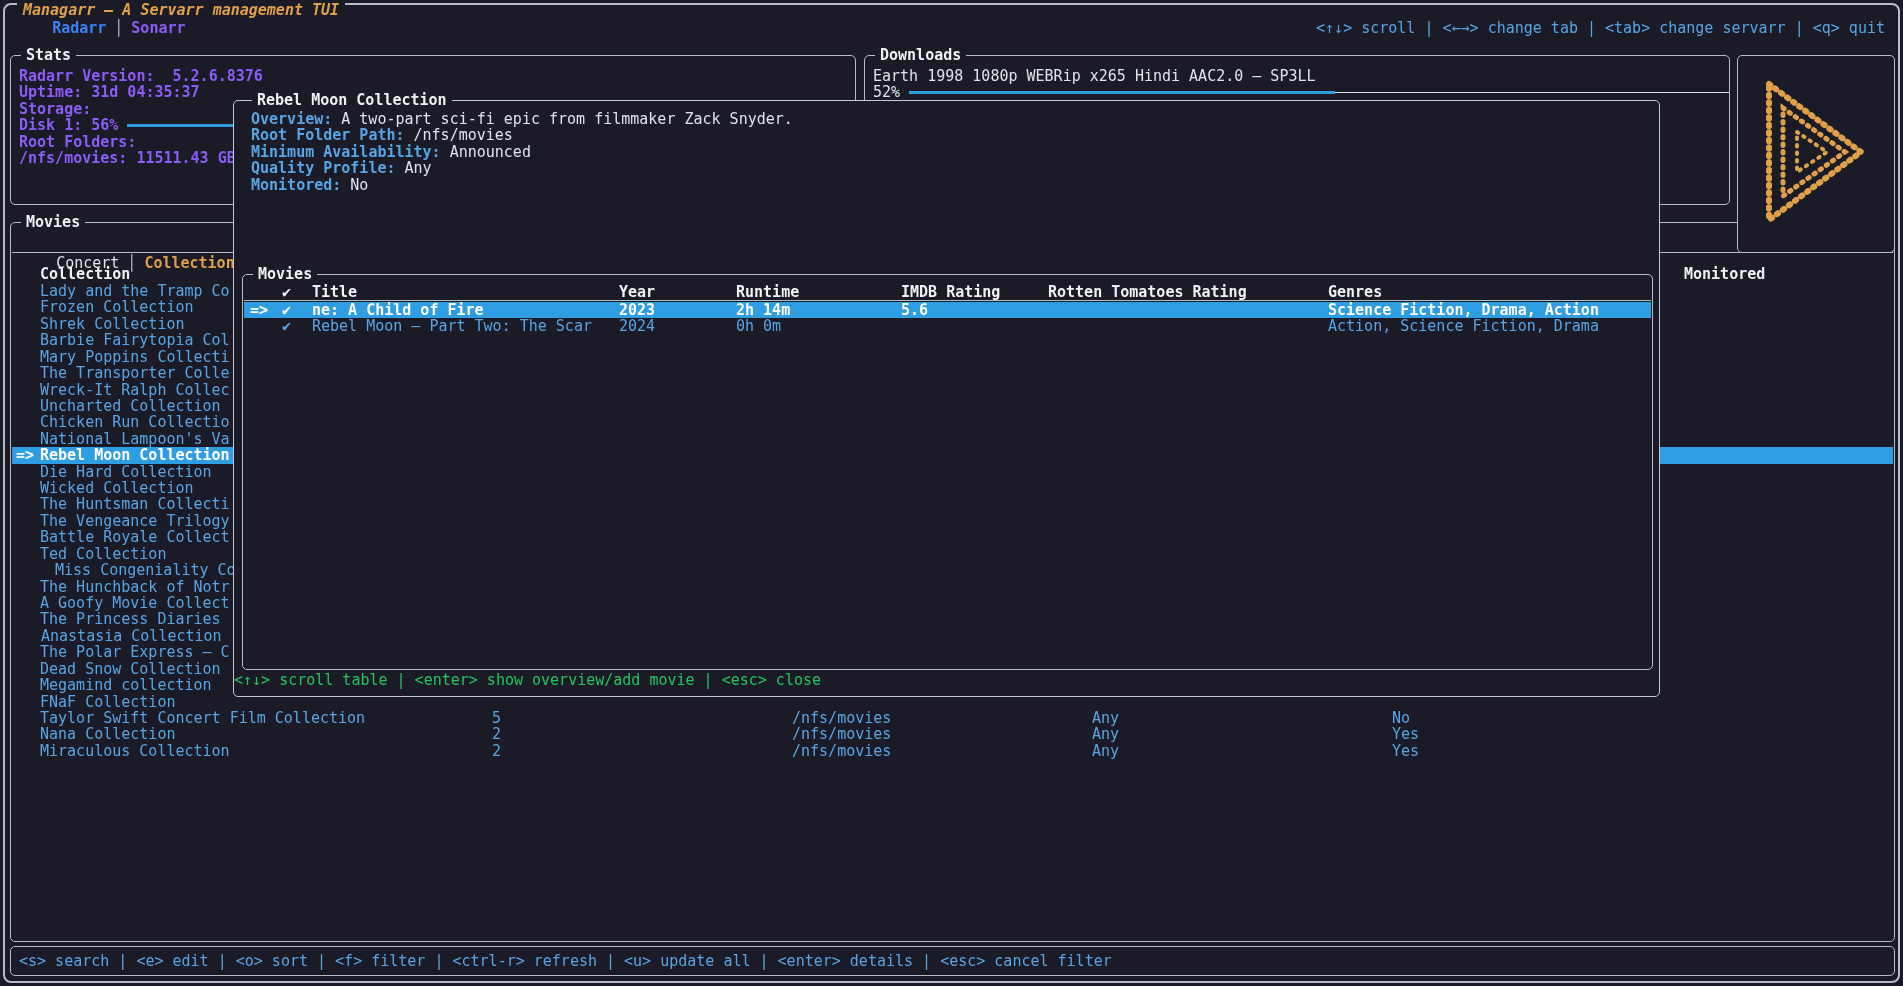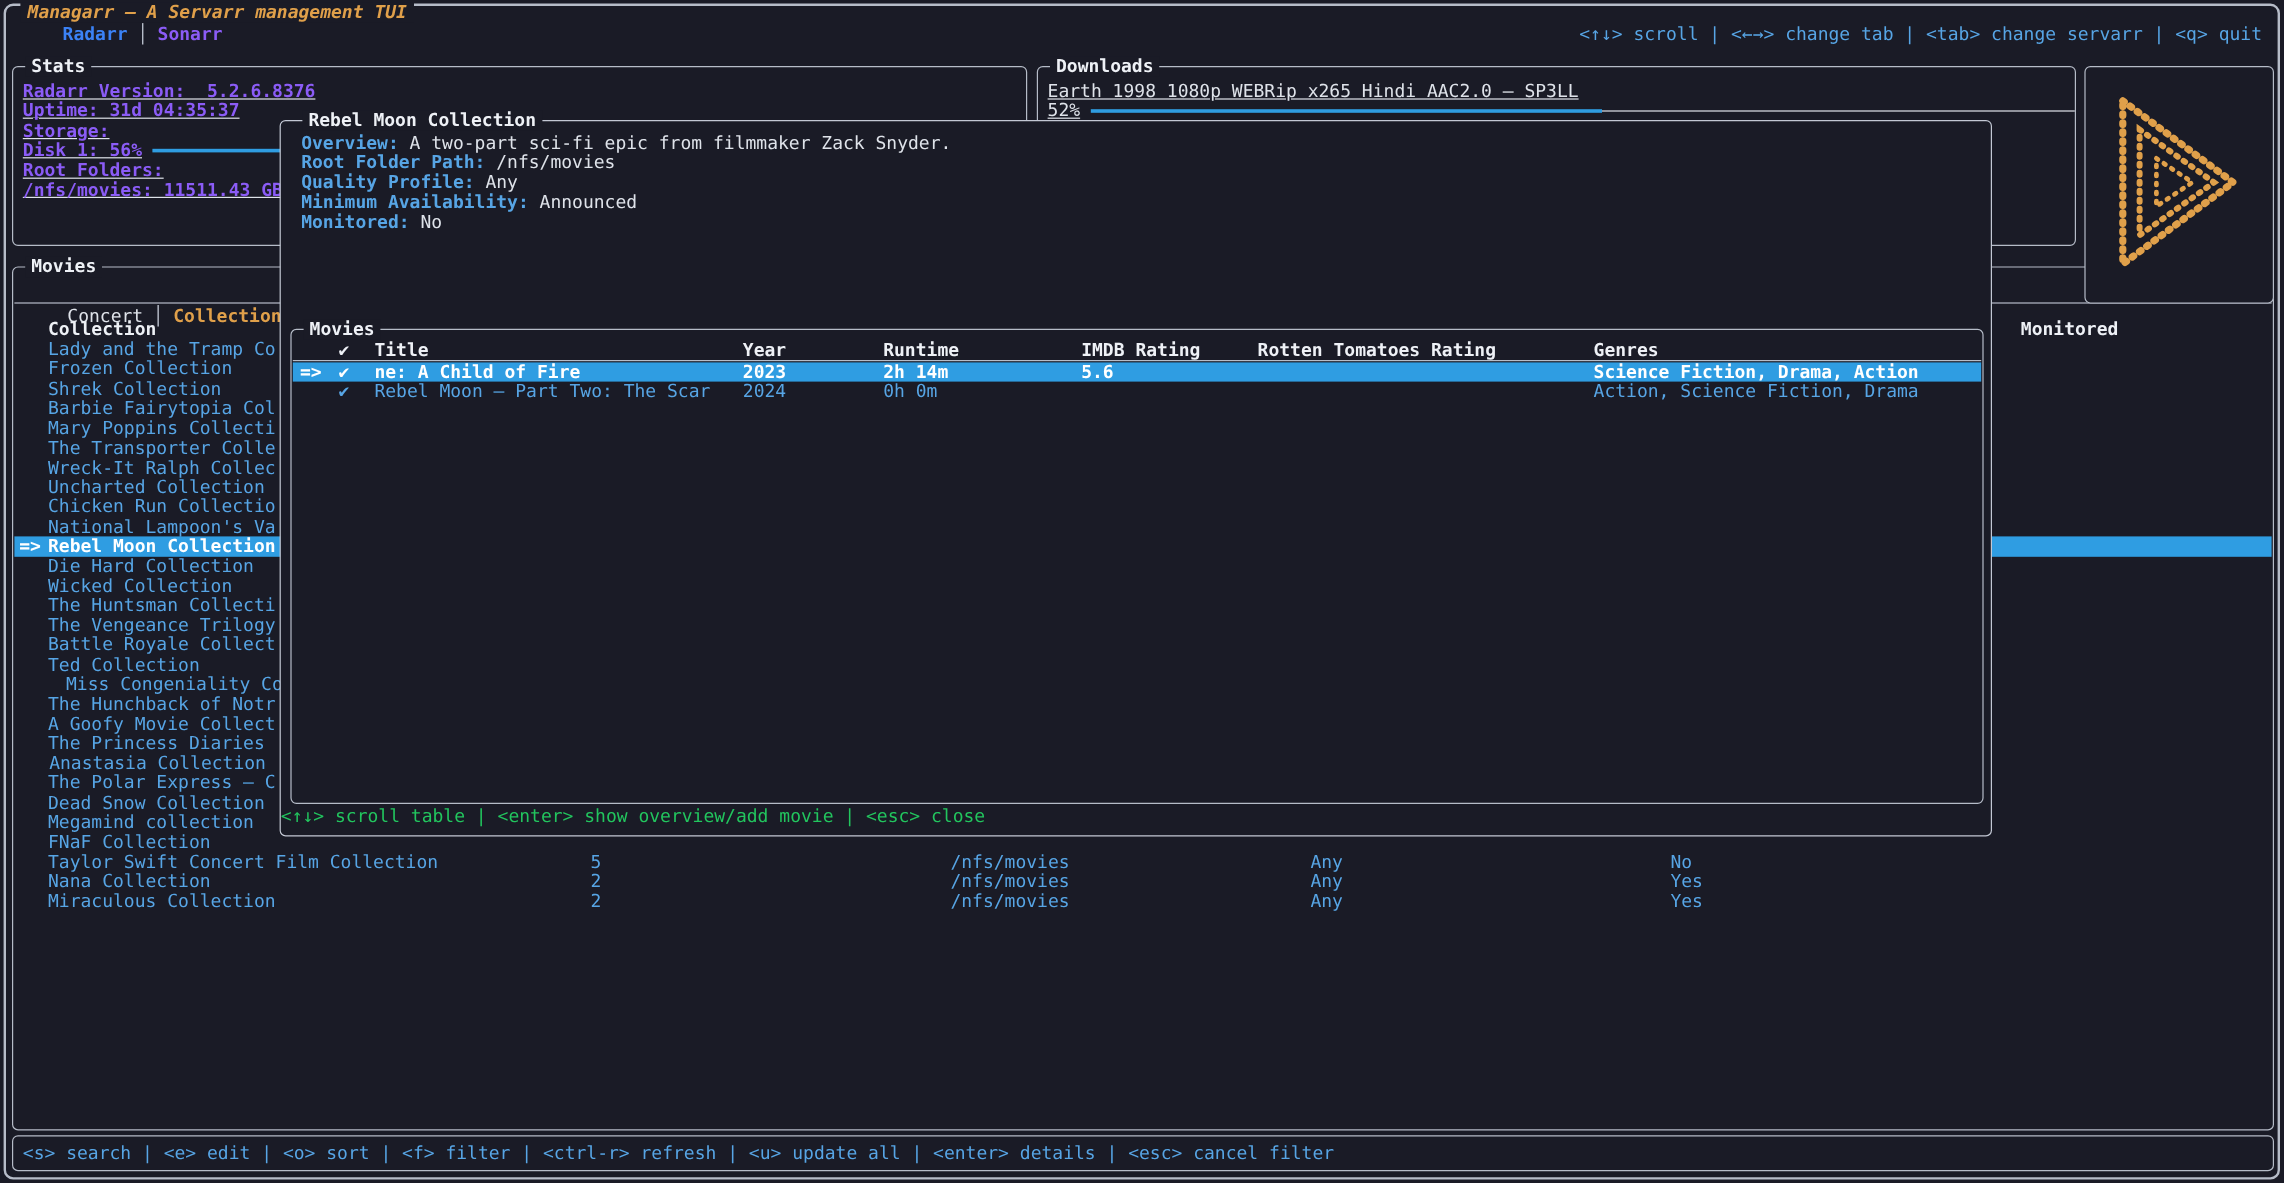--- a/index.html
+++ b/index.html
@@ -28,21 +28,21 @@
     height:17px; line-height:17px;
   }
   .topbar {
     position:absolute; left:16px; right:18px; top:19px; height:18px;
     display:flex; justify-content:space-between; align-items:center; white-space:pre;
   }
   .tsep { color:#b6bcc8; margin:0 8px; }
   .keys { color:#57a5e5; white-space:pre; }
 
   
-  .pcontent { position:absolute; left:8px; right:0; top:12px;text-decoration:underline; }
+  .pcontent { position:absolute; left:8px; right:0; top:12px; }
   .gaugeline { display:flex; }
   .gauge { flex:1; position:relative; margin-left:9px; }
   .gauge .fill { position:absolute; left:0; top:7px; height:3px; background:#2f9de2; }
   .gauge .rest { position:absolute; right:0; top:8px; height:1px; background:#dfe3ea; }
 
   
   .tabsrow {
     position:absolute; top:7px; left:1px; right:1px; height:23px; line-height:22px;
     border-bottom:1px solid #b6bcc8; padding-left:8px; white-space:pre;
   }
@@ -247,22 +247,22 @@
       </svg>
     </span>
   </div>
 </div>
 
 <div class="modal">
   <span class="embed" style="top:-9px; left:18px;">Rebel Moon Collection</span>
   <div class="fields">
       <div class="fline"><span class="flabel">Overview:</span><span class="fvalue">A two-part sci-fi epic from filmmaker Zack Snyder.</span></div>
       <div class="fline"><span class="flabel">Root Folder Path:</span><span class="fvalue">/nfs/movies</span></div>
+      <div class="fline"><span class="flabel">Minimum Availability:</span><span class="fvalue">Announced</span></div>
       <div class="fline"><span class="flabel">Quality Profile:</span><span class="fvalue">Any</span></div>
-      <div class="fline"><span class="flabel">Minimum Availability:</span><span class="fvalue">Announced</span></div>
       <div class="fline"><span class="flabel">Monitored:</span><span class="fvalue">No</span></div>
     </div>
   <div class="mtable">
     <span class="embed" style="top:-9px; left:10px;">Movies</span>
     <div class="thead">
       <span style="left:38px;">✔</span>
       <span style="left:68px;">Title</span>
       <span style="left:375px;">Year</span>
       <span style="left:492px;">Runtime</span>
       <span style="left:657px;">IMDB Rating</span>

